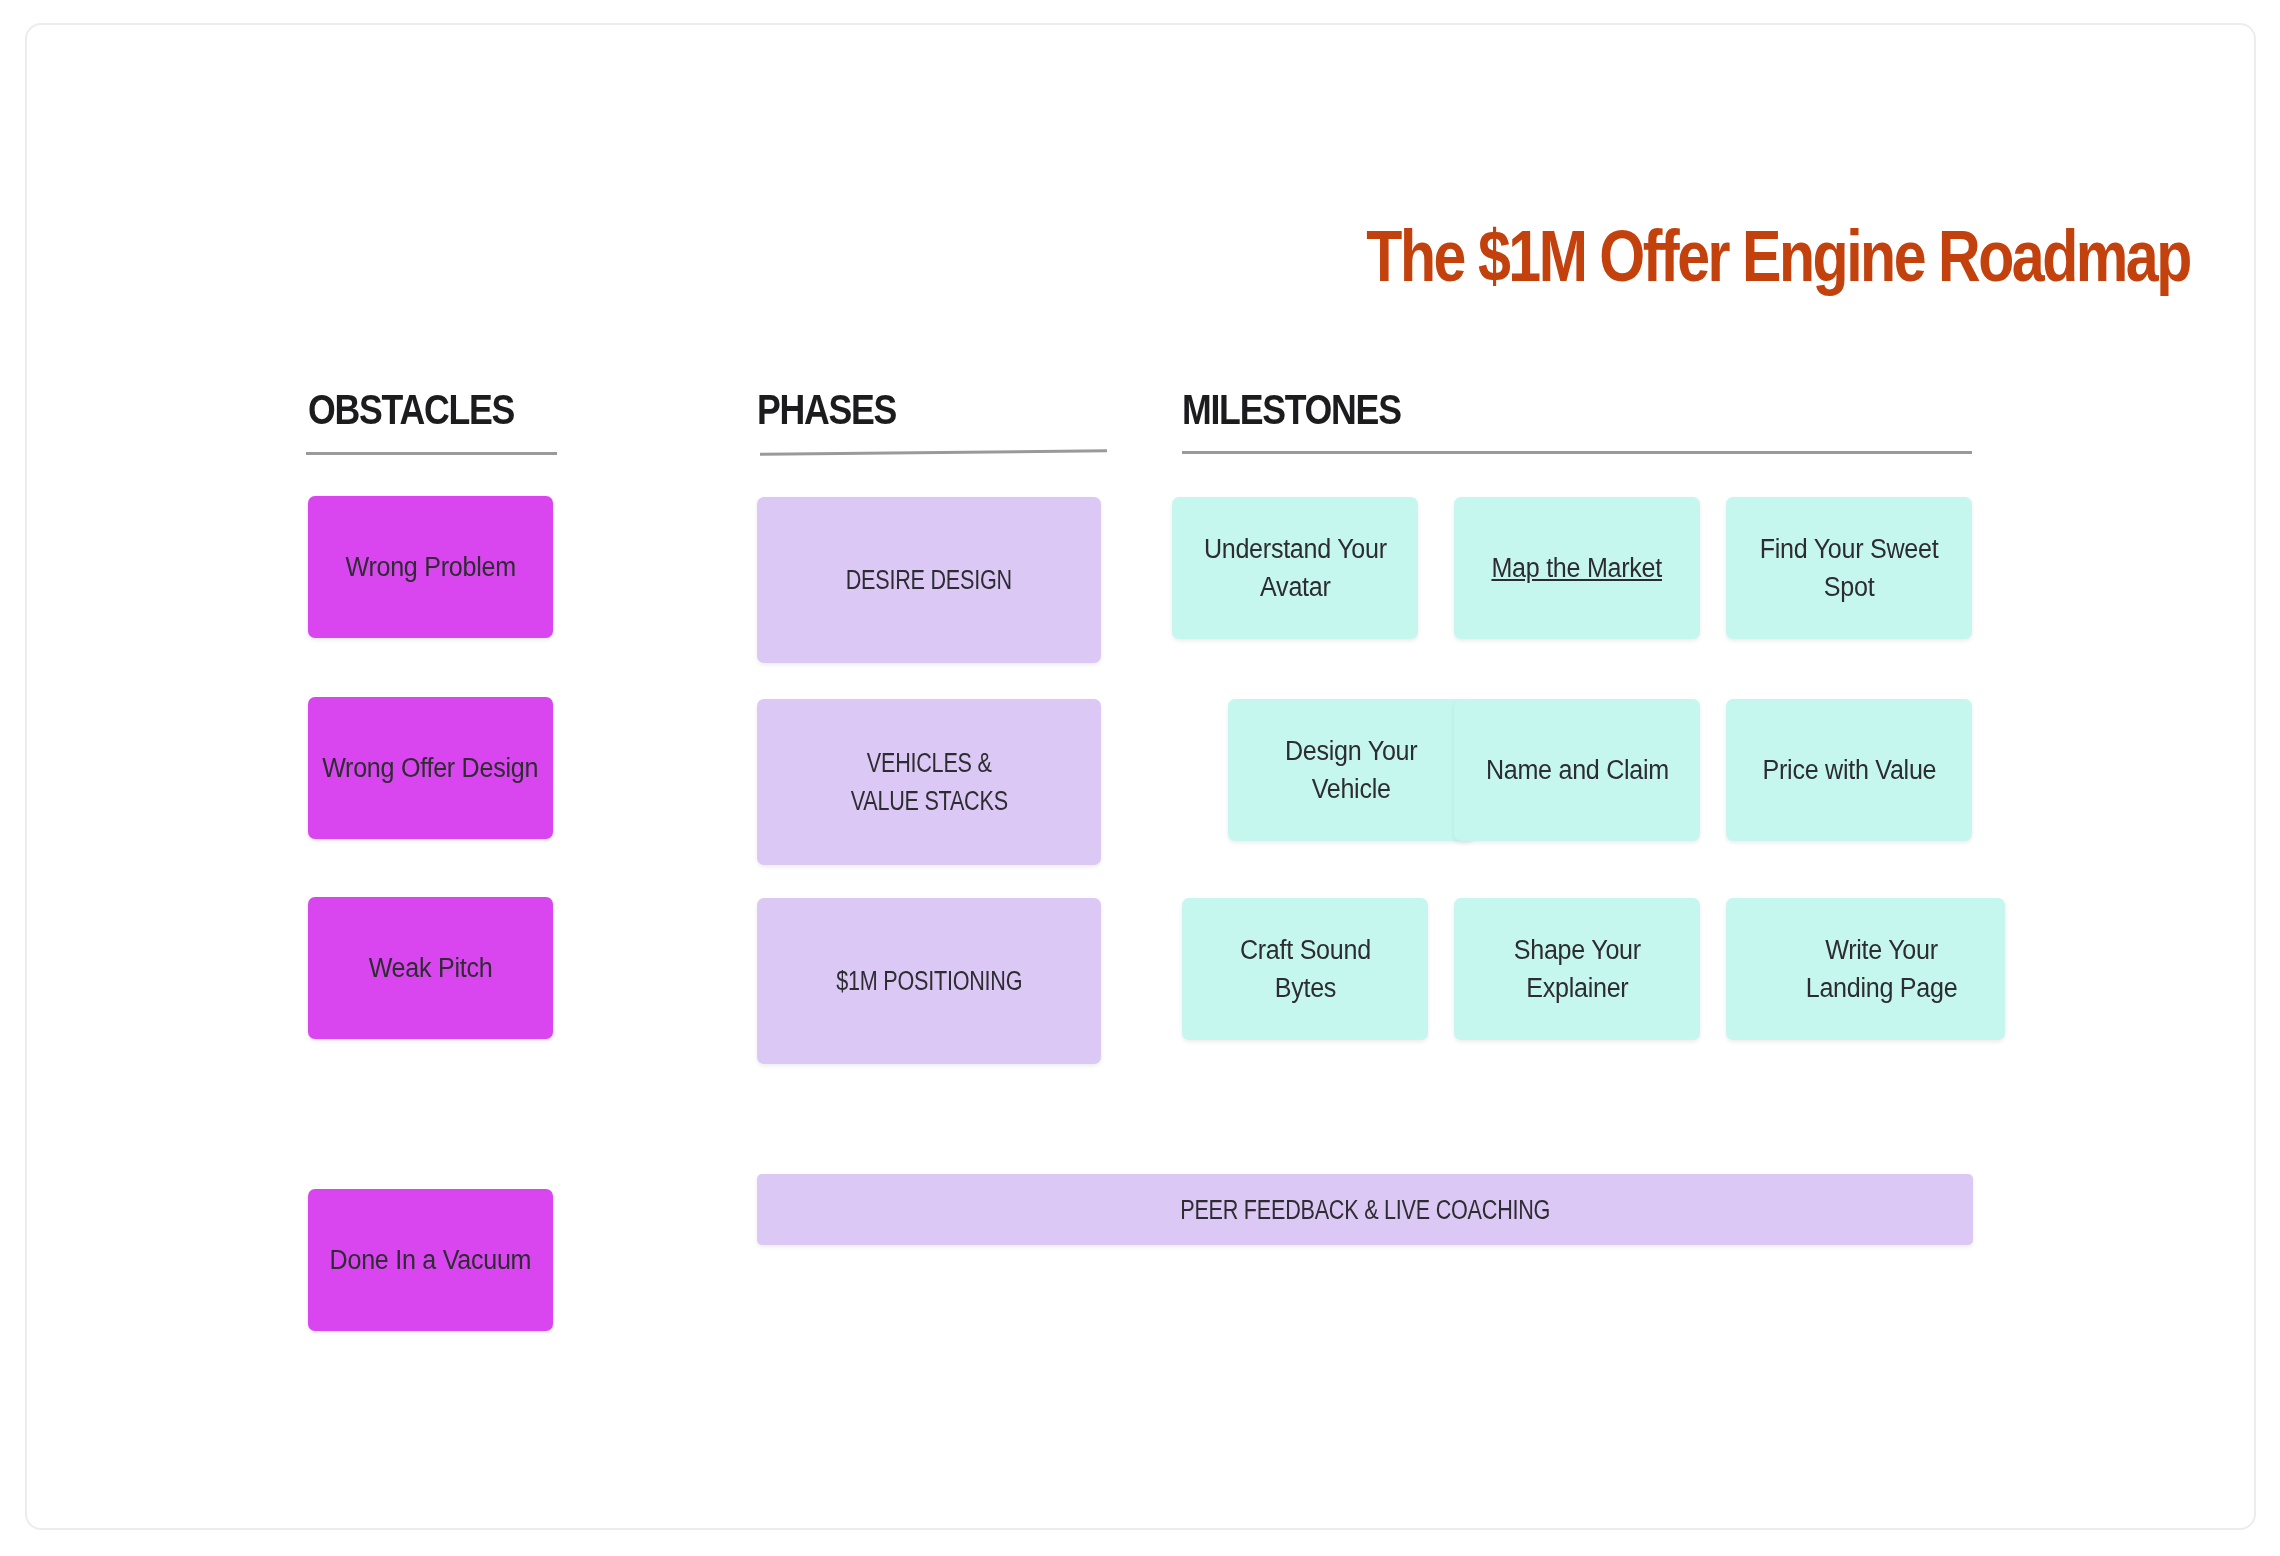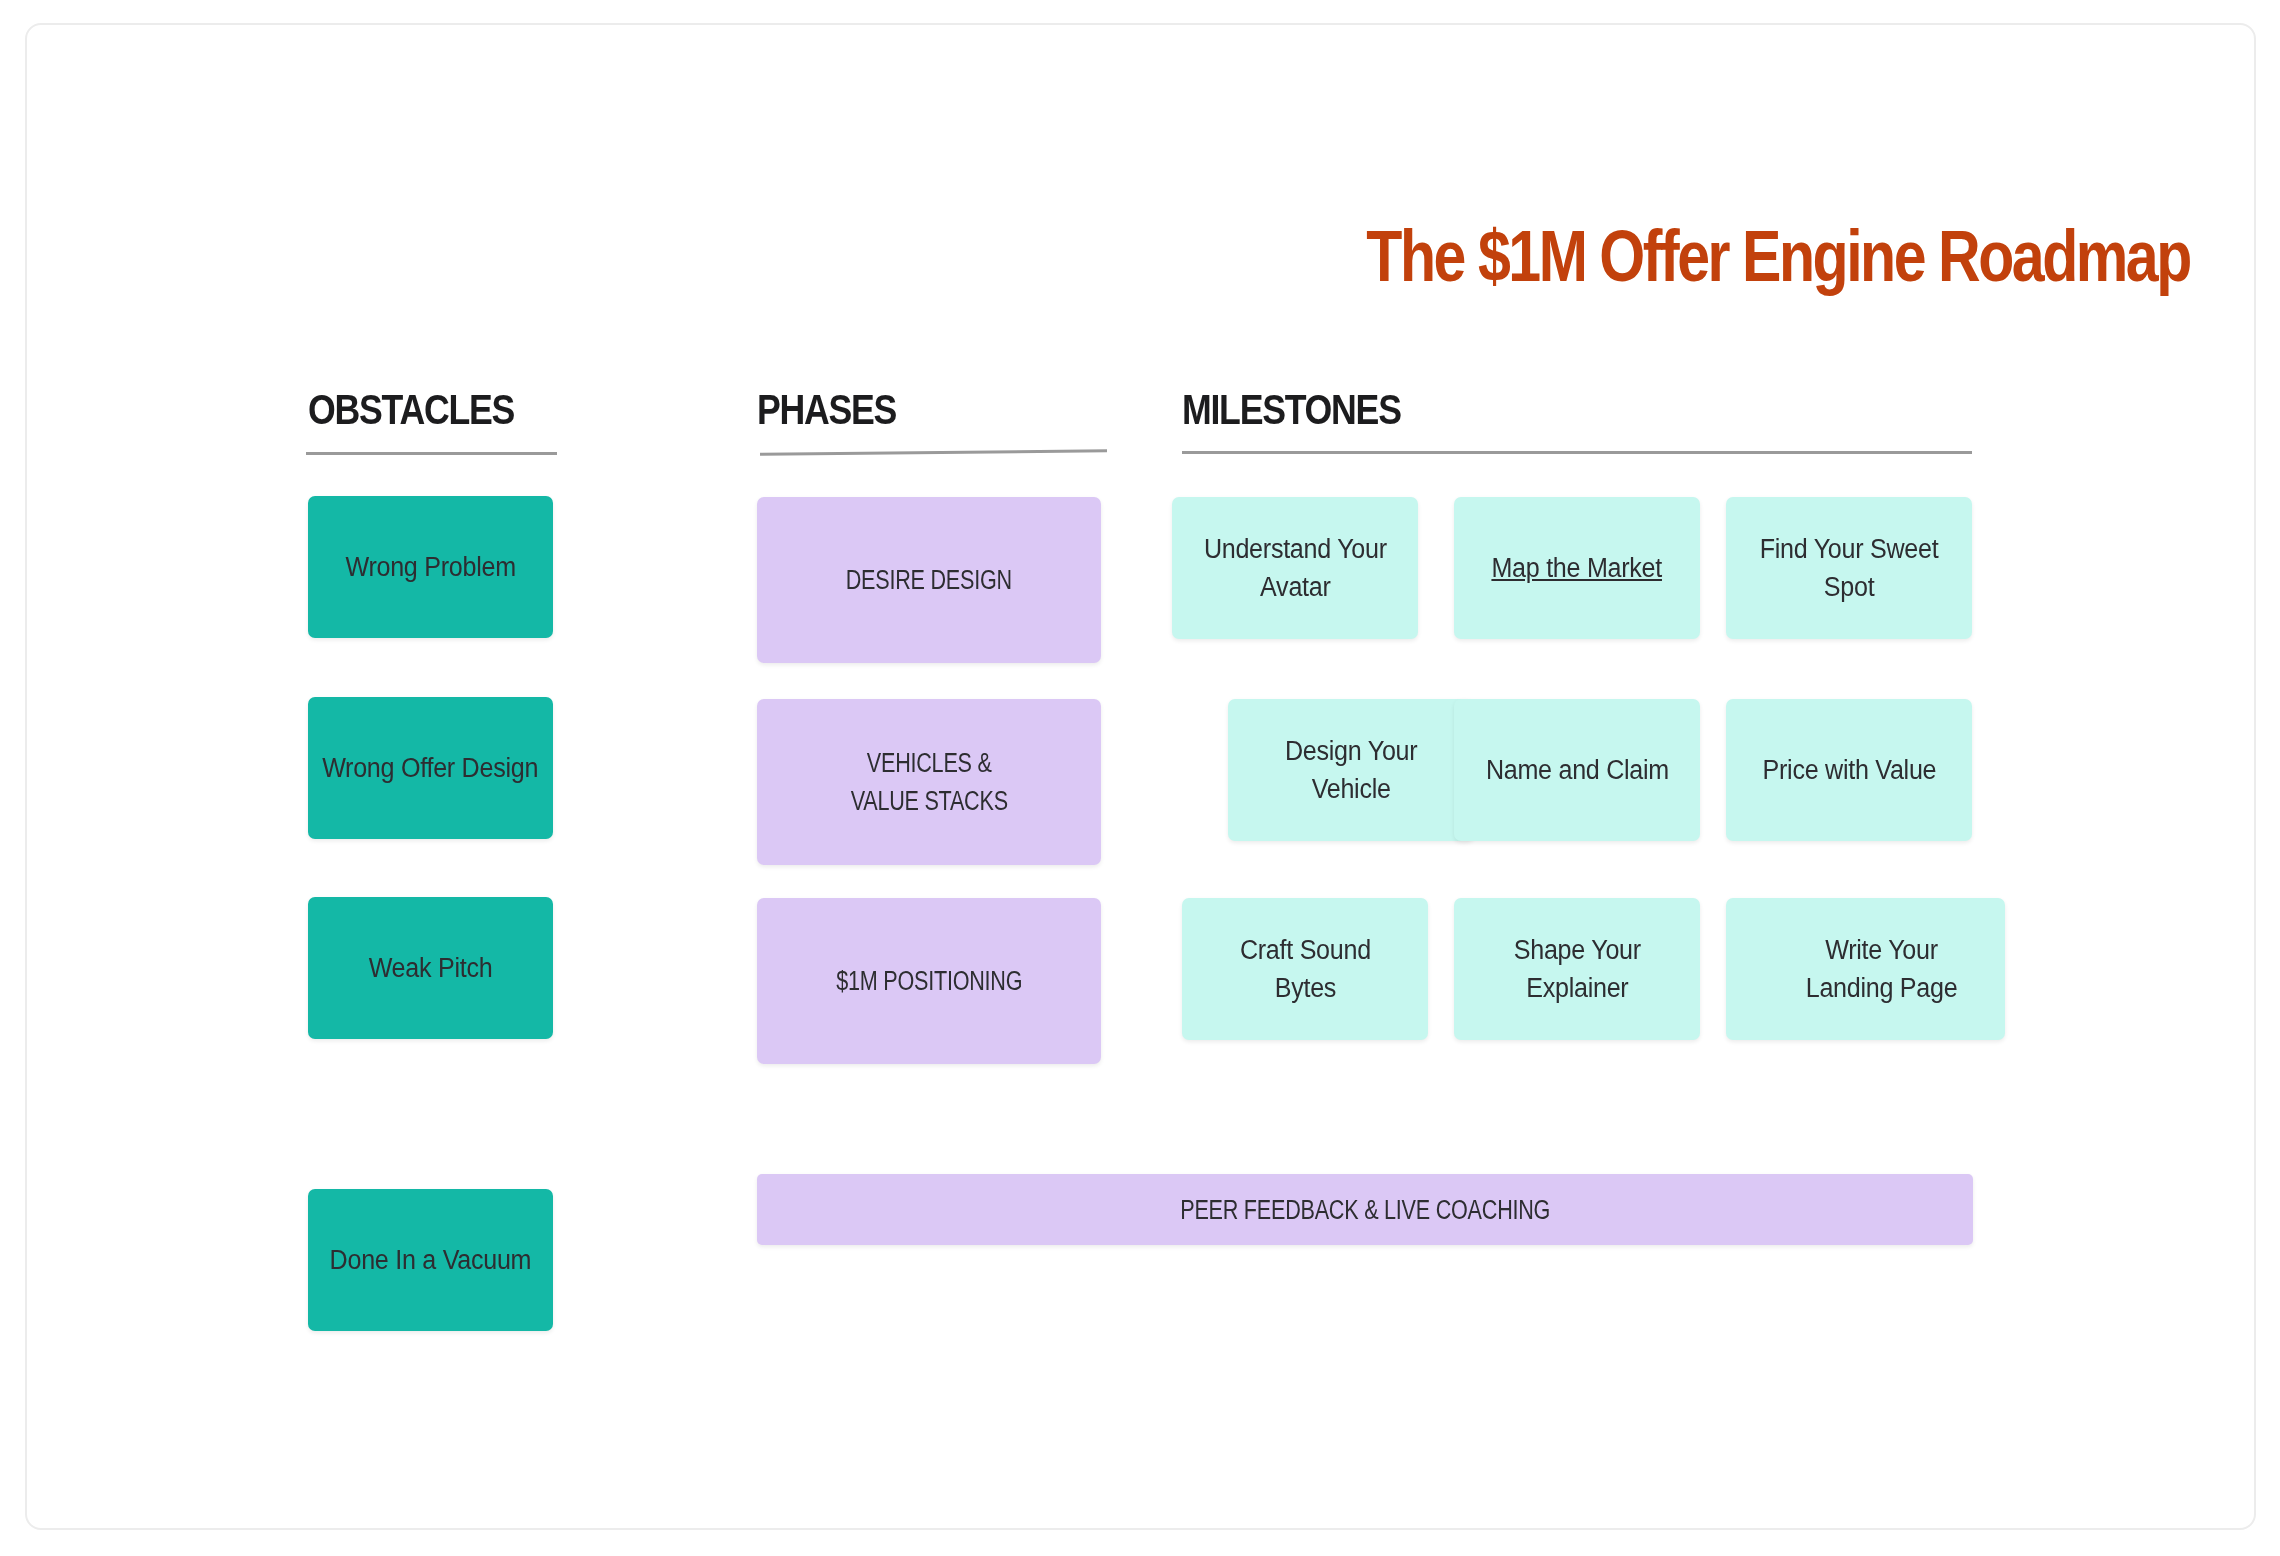--- a/index.html
+++ b/index.html
@@ -23,21 +23,21 @@
   .col-header .squeeze-h{display:inline-block;transform:scaleX(.85);transform-origin:left center;}
   .divider{position:absolute;height:3px;background:#9a9a9a;}
   .box{
     position:absolute;display:flex;align-items:center;justify-content:center;
     text-align:center;border-radius:7px;color:#2d2d31;font-size:27px;line-height:38px;
     letter-spacing:-0.3px;box-shadow:0 2px 4px rgba(0,0,0,0.08);
   }
   .box span{white-space:pre-line;display:inline-block;}
   .box span.squeeze{transform:scaleX(.93);transform-origin:center;}
   .box span.squeeze-caps{transform:scaleX(.80);transform-origin:center;}
-  .gray{background:#14b8a6;text-align:center;}
+  .gray{background:#d946ef;text-align:center;}
   .purple{background:#dbc8f5;}
   .cyan{background:#c6f7ef;}
   .obstacle{left:308px;width:245px;height:142px;}
   .phase{left:757px;width:344px;height:166px;}
   .milestone{width:246px;height:142px;}
   .banner{left:757px;top:1174px;width:1216px;height:71px;border-radius:5px;}
 </style>
 </head>
 <body>
 

